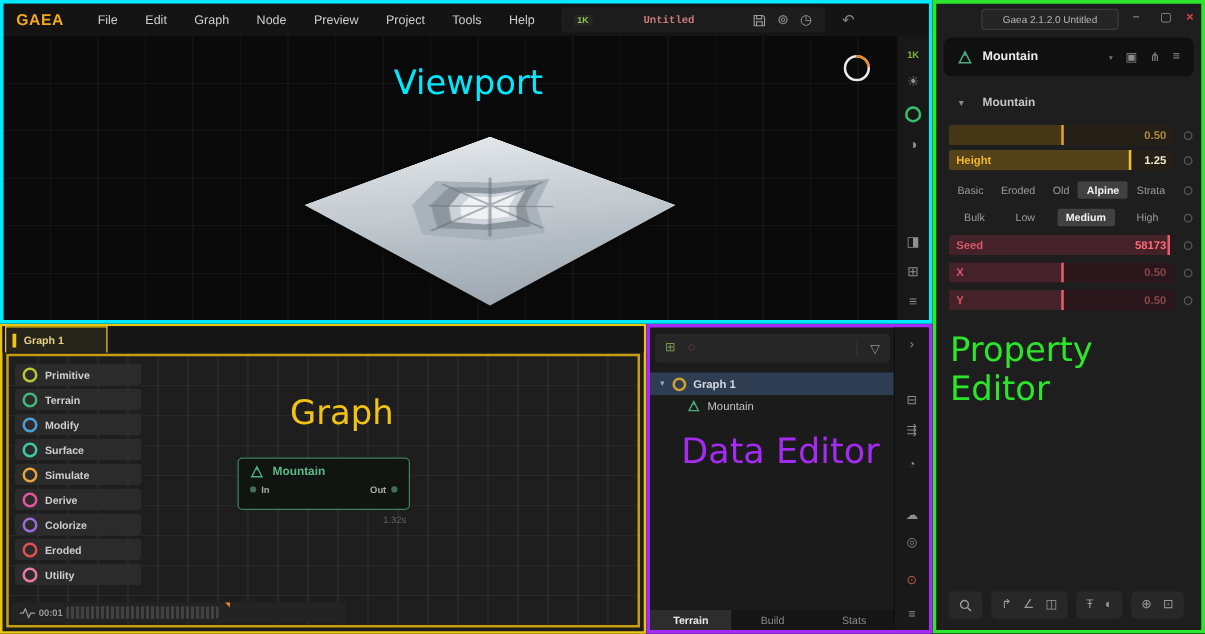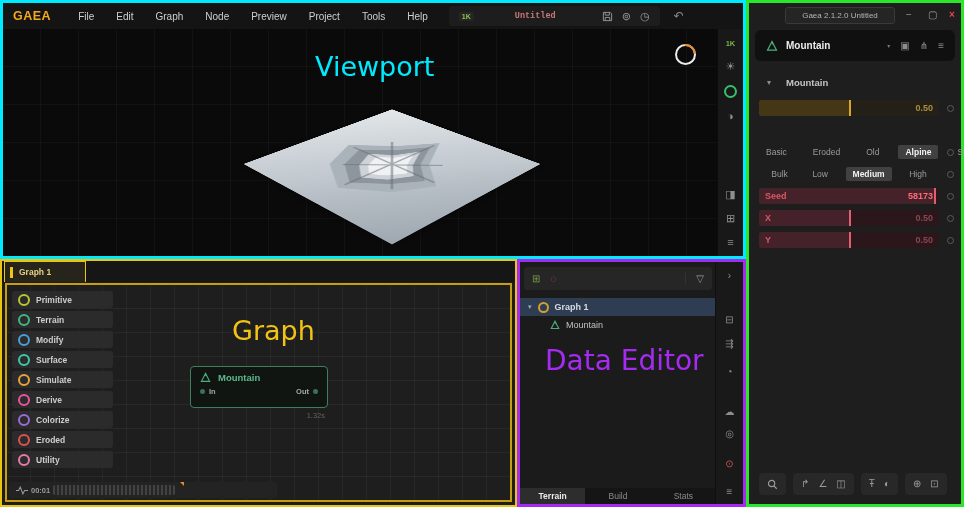--- a/index.html
+++ b/index.html
@@ -337,22 +337,30 @@
 
     <div class="prow gold" style="top:97px;">
       <span class="slider">
         <span class="sfill" style="width: 50%;"></span>
         <span class="slbl">Scale</span>
         <span class="sval">0.50</span>
       </span>
       <span class="reset"></span>
     </div>
 
-
-    <div class="tabs-row" style="top:140px;gap:12px;">
+    <div class="prow goldb" style="top:117px;">
+      <span class="slider bright">
+        <span class="sfill" style="width: 80%;"></span>
+        <span class="slbl">Height</span>
+        <span class="sval">1.25</span>
+      </span>
+      <span class="reset"></span>
+    </div>
+
+    <div class="tabs-row" style="top:140px;">
       <span class="opt">Basic</span>
       <span class="opt">Eroded</span>
       <span class="opt">Old</span>
       <span class="opt selected">Alpine</span>
       <span class="opt">Strata</span>
     </div>
     <span class="reset" style="position:absolute;right:7px;top:146px;"></span>
 
     <div class="tabs-row" style="top:162px;">
       <span class="opt grp-label">Bulk</span>
@@ -382,20 +390,21 @@
 
     <div class="prow redrow dim" style="top:229px;">
       <span class="slider red">
         <span class="sfill" style="width: 50%;"></span>
         <span class="slbl">Y</span>
         <span class="sval">0.50</span>
       </span>
       <span class="reset"></span>
     </div>
 
+    <div class="annotation" style="left: 11px; top: 262px; font-size: 27px; color: rgb(44, 230, 44);">Property Editor</div>
 
     <div class="pe-bottombar">
       <span class="pe-btn">
         <svg width="11" height="11" viewBox="0 0 12 12">
             <circle cx="5" cy="5" r="3.4" fill="none" stroke="#9a9a9a" stroke-width="1.3"></circle>
             <line x1="7.6" y1="7.6" x2="10.6" y2="10.6" stroke="#9a9a9a" stroke-width="1.3"></line>
           </svg>
       </span>
       <span class="pe-btn">
         <span class="g">↱</span>

